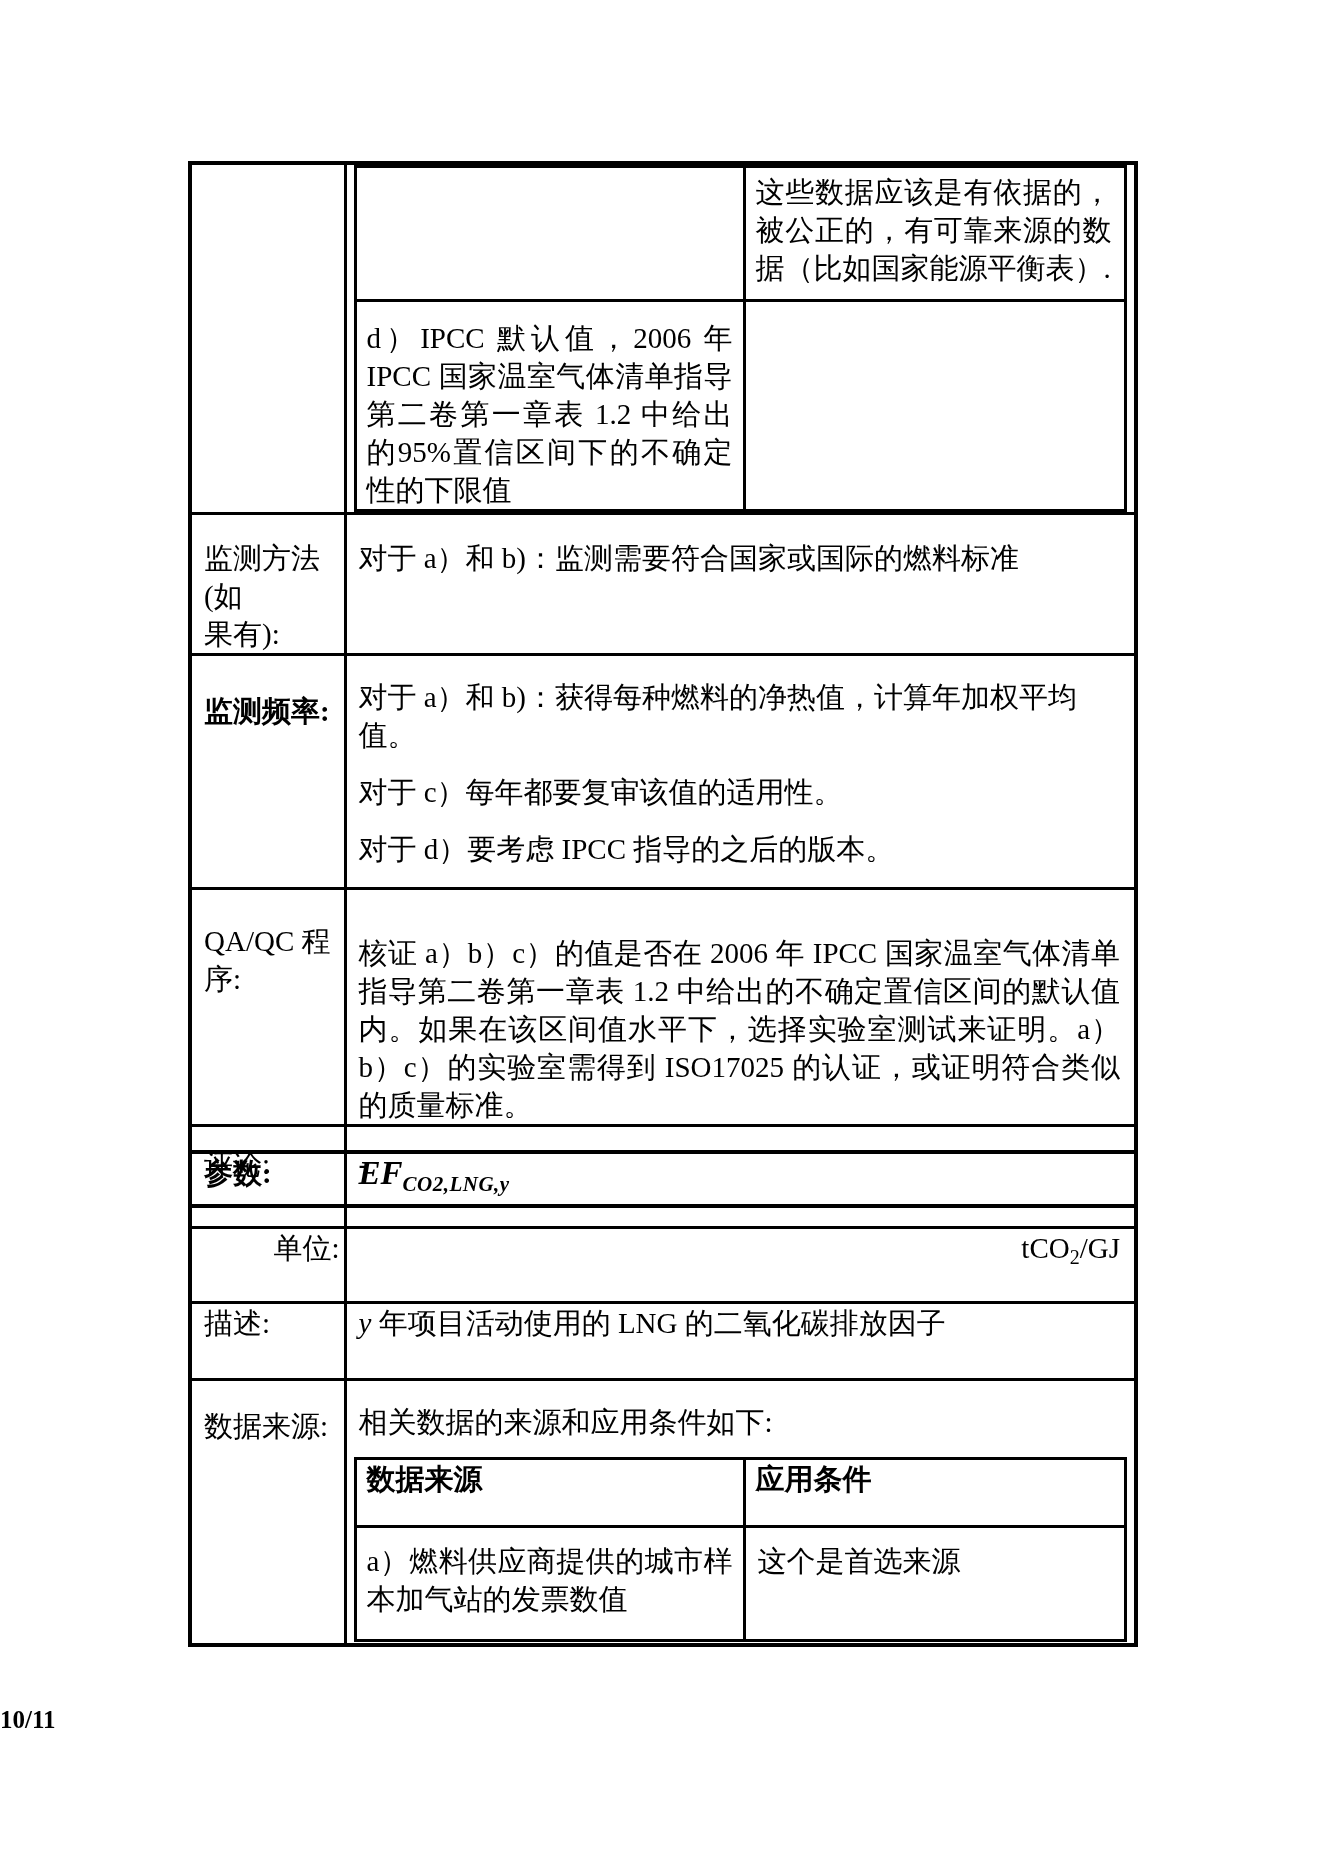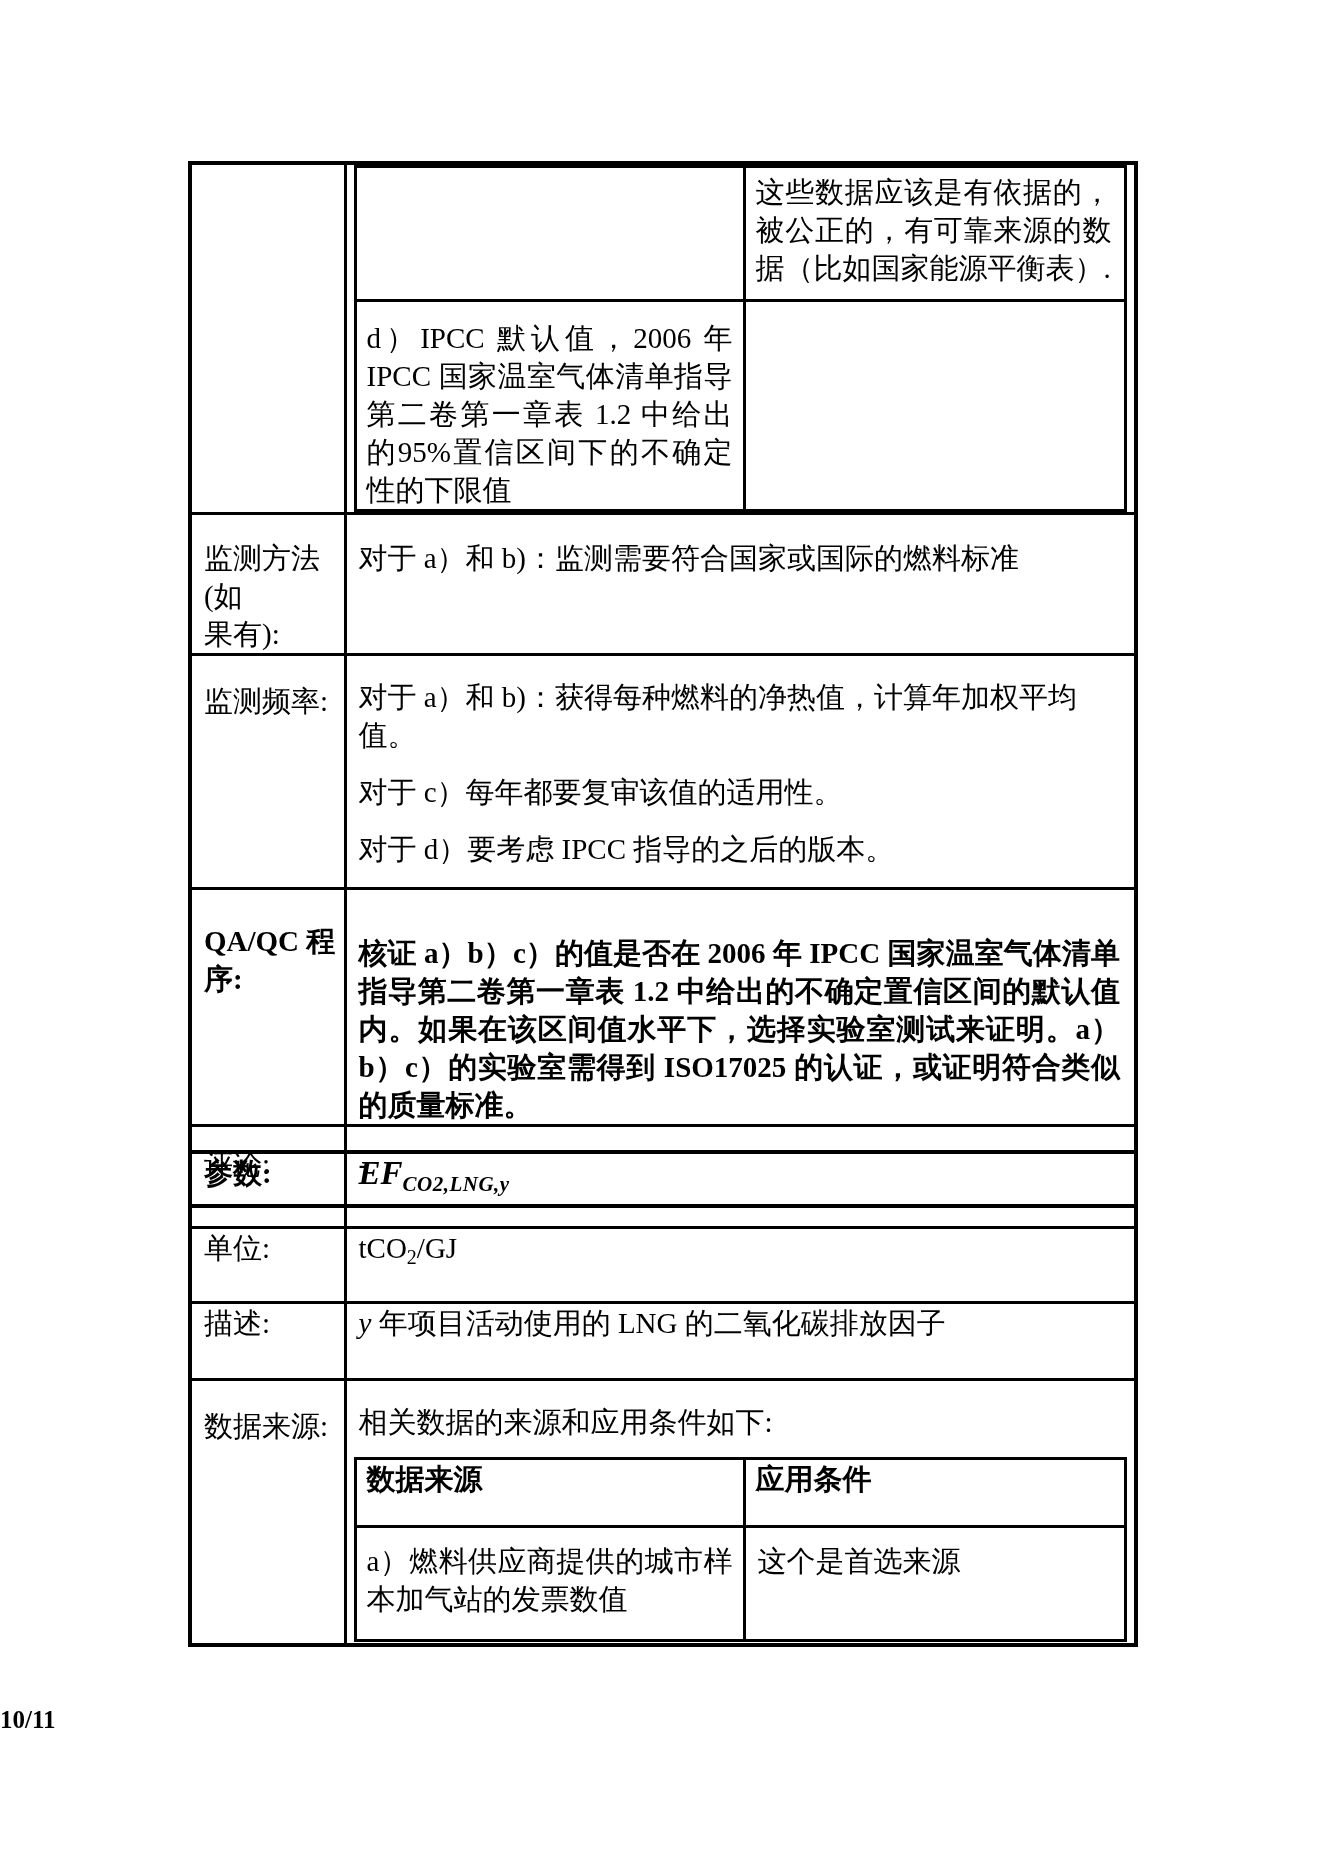--- a/index.html
+++ b/index.html
@@ -49,21 +49,21 @@
   col.n-left { width:389px; }
   col.n-right { width:381px; }
   .nA-right { padding:5px 12px 0 10px; text-align:justify; }
   .nB-left  { padding:17px 10px 0 10px; text-align:justify; }
   .n2-head  { padding:0 10px; font-weight:bold; vertical-align:middle;font-family:Liberation Serif, serif; }
   .n2-cell  { padding:14px 10px 0 10px; text-align:justify; }
   .n2-cell-r{ padding:14px 10px 0 12px; }
   
   .r2-lbl { padding-top:24px; }
   .r2-cnt { padding-top:24px; }
-  .r3-lbl { padding-top:26px; }
+  .r3-lbl { padding-top:36px;font-weight:bold; }
   .r3-cnt p { margin:0 0 19px 0; }
   .r3-cnt { padding-top:22px; }
   .r4-lbl { padding-top:32px; }
   .r4-cnt { padding-top:44px; text-align:justify; line-height:41px; }
   .r5-lbl { padding-top:18px; }
   .r5-cnt { padding-top:18px; }
   
   .t2-lbl-mid { vertical-align:middle; padding:0 4px 0 12px; }
   .t2-cnt-mid { vertical-align:middle; padding:0 14px 0 12px; }
   .bold { font-weight:bold; }
@@ -118,21 +118,21 @@
           <td class="cnt r2-cnt">对于 a）和 b)：监测需要符合国家或国际的燃料标准</td>
         </tr>
         <tr style="height:182px;">
           <td class="lbl r3-lbl">监测频率:</td>
           <td class="cnt r3-cnt">
             <p>对于 a）和 b)：获得每种燃料的净热值，计算年加权平均值。</p>
             <p>对于 c）每年都要复审该值的适用性。</p>
             <p>对于 d）要考虑 IPCC 指导的之后的版本。</p>
           </td>
         </tr>
-        <tr style="height:197px;font-weight:bold;">
+        <tr style="height:197px;">
           <td class="lbl r4-lbl">QA/QC 程
 序:</td>
           <td class="cnt r4-cnt">核证 a）b）c）的值是否在 2006 年 IPCC 国家温室气体清单指导第二卷第一章表 1.2 中给出的不确定置信区间的默认值内。如果在该区间值水平下，选择实验室测试来证明。a）b）c）的实验室需得到 ISO17025 的认证，或证明符合类似的质量标准。</td>
         </tr>
         <tr style="height:80px;">
           <td class="lbl r5-lbl">评论:</td>
           <td class="cnt r5-cnt">-</td>
         </tr>
       </tbody>
     </table>
@@ -144,21 +144,21 @@
           <col class="c-label">
           <col class="c-content">
         </colgroup>
       <tbody>
         <tr style="height:75px;">
           <td class="t2-lbl-mid bold">参数:</td>
           <td class="t2-cnt-mid">
             <span class="formula"><span>EF</span><span class="fsub">CO2,LNG,y</span></span>
           </td>
         </tr>
-        <tr style="height:75px;">
+        <tr style="height:75px;text-align:right;">
           <td class="t2-lbl-mid">单位:</td>
           <td class="t2-cnt-mid"><span>tCO</span><span class="unit-sub">2</span><span>/GJ</span></td>
         </tr>
         <tr style="height:77px;">
           <td class="t2-lbl-mid">描述:</td>
           <td class="t2-cnt-mid"><span class="ital">y</span><span> 年项目活动使用的 LNG 的二氧化碳排放因子</span></td>
         </tr>
         <tr style="height:266px;">
           <td class="lbl" style="padding-top:26px;">数据来源:</td>
           <td class="cnt t2-r4-cnt">

